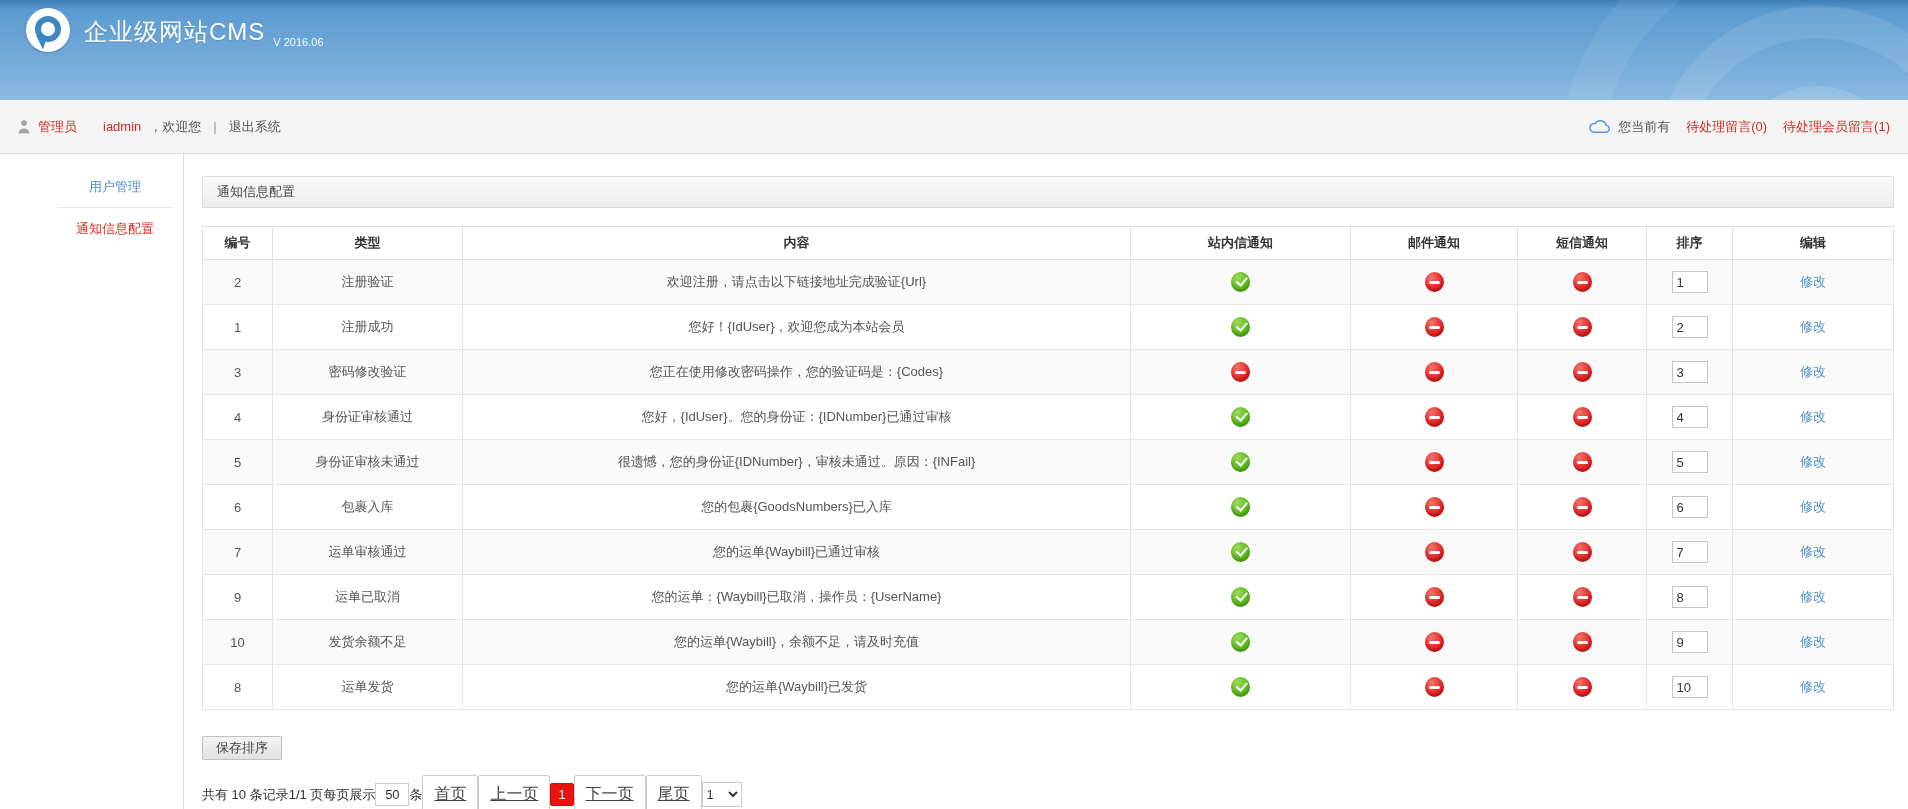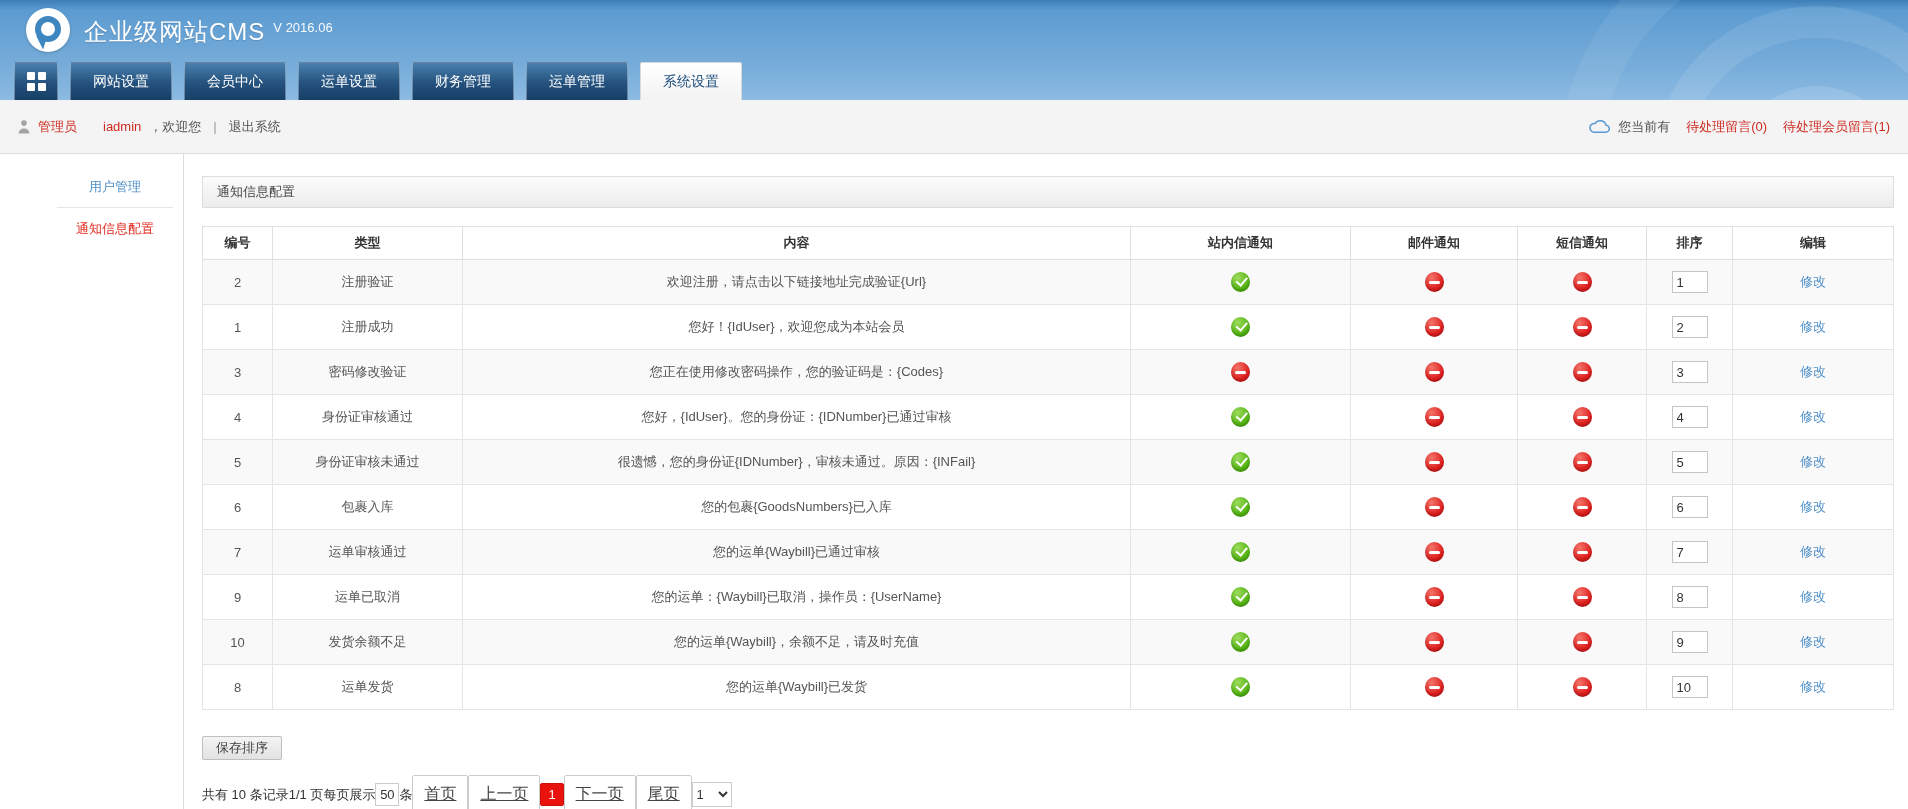--- a/index.html
+++ b/index.html
@@ -14,21 +14,21 @@
   .deco.c2 { width:330px; height:330px; left:1652px; top:6px; border:32px solid rgba(255,255,255,.10); }
   .deco.c3 { width:520px; height:520px; left:1557px; top:-90px; border:42px solid rgba(255,255,255,.07); }
   .brand { position:absolute; top:8px; left:26px; display:flex; align-items:flex-start; color:#fff; }
   .logo { position:relative; width:44px; height:44px; background:#fff; border-radius:50%;
     box-shadow:0 1px 3px rgba(0,0,0,.2); flex:0 0 auto; }
   .logo::before { content:""; position:absolute; left:9px; top:8px; width:14px; height:14px;
     border:6px solid #3e86c0; border-radius:50%; }
   .logo::after { content:""; position:absolute; left:8px; bottom:4px; width:0; height:0;
     border-top:11px solid #3e86c0; border-left:11px solid transparent; transform:rotate(18deg); }
   .brand-title { font-size:24px; letter-spacing:1px; margin:8px 0 0 14px; text-shadow:0 1px 1px rgba(0,0,0,.15); }
-  .brand-version { font-size:13px; margin:12px 0 0 8px; opacity:.95; }
+  .brand-version { font-size:11px; margin:28px 0 0 8px; opacity:.95; }
   .tabs { position:absolute; bottom:0; left:14px; display:flex; gap:12px; align-items:flex-end; }
   .tab { height:38px; min-width:102px; padding:0 10px; display:flex; align-items:center; justify-content:center;
     font-size:14px; color:#fff; cursor:pointer; border-radius:2px 2px 0 0;
     background:linear-gradient(180deg,#4a80ad 0%,#24517d 55%,#173f66 100%);
     border:1px solid rgba(255,255,255,.35); border-bottom:none; }
   .tab.grid-tab { min-width:44px; width:44px; padding:0; }
   .tab.active { background:linear-gradient(180deg,#ffffff,#f3f3f3); color:#1d4e7d; border-color:#d9d9d9; }
   .grid-icon { display:grid; grid-template-columns:8px 8px; gap:3px; }
   .grid-icon i { width:8px; height:8px; background:#fff; border-radius:1px; display:block; }
 
@@ -71,55 +71,39 @@
     background:#fff; border-radius:2px; }
 
   .sort-input { width:36px; height:22px; border:1px solid #c5c5c5; font-size:13px; padding:0 4px;
     color:#333; background:#fff; font-family:inherit; }
   .edit-link { color:#4e8fc8; cursor:pointer; }
 
   
   .save-btn { margin-top:26px; height:24px; padding:0 13px; font-size:13px; color:#444; cursor:pointer;
     background:linear-gradient(#f4f4f4,#e2e2e2); border:1px solid #bfbfbf; border-radius:2px; font-family:inherit; }
   .pagination { margin-top:15px; display:flex; align-items:center; font-size:13px; color:#333; }
-  .pg-input { width:24px; height:23px; border:1px solid #ccc; text-align:center; font-size:13px; color:#333; font-family:inherit; }
+  .pg-input { width:34px; height:23px; border:1px solid #ccc; text-align:center; font-size:13px; color:#333; font-family:inherit; }
   .pg-btn { height:39px; padding:0 11px; border:1px solid #ccc; background:#fff; font-size:16px; color:#444;
     cursor:pointer; border-radius:2px; display:inline-flex; align-items:center; font-family:inherit;text-decoration:underline; }
   .pg-current { height:23px; min-width:23px; padding:0 7px; background:#e8130c; border:1px solid #cf0f09;
     color:#fff; border-radius:2px; display:inline-flex; align-items:center; justify-content:center; cursor:pointer; }
   .pg-select { height:25px; min-width:40px; border:1px solid #ccc; background:#fff; font-size:13px; color:#333; font-family:inherit; }
 </style>
 </head>
 <body>
 
 <header class="topbar">
   <div class="deco c3"></div>
   <div class="deco c2"></div>
   <div class="deco c1"></div>
   <div class="brand">
     <span class="logo"></span>
     <span class="brand-title">企业级网站CMS</span>
     <span class="brand-version">V 2016.06</span>
   </div>
-  <nav class="tabs">
-    <div class="tab grid-tab">
-      <span class="grid-icon">
-          <i></i>
-          <i></i>
-          <i></i>
-          <i></i>
-        </span>
-    </div>
-  <div class="tab">网站设置</div>
-      <div class="tab">会员中心</div>
-      <div class="tab">运单设置</div>
-      <div class="tab">财务管理</div>
-      <div class="tab">运单管理</div>
-      <div class="tab active">系统设置</div>
-    </nav>
 </header>
 
 <div class="userbar">
   <div class="ub-left">
     <svg width="12" height="14" viewBox="0 0 12 14">
       <circle cx="6" cy="3.1" r="2.8" fill="#a3a3a3"></circle>
       <path d="M0.6 13.6c0-3 2.4-5 5.4-5s5.4 2 5.4 5z" fill="#a3a3a3"></path>
     </svg>
     <span class="red-text">管理员</span>
     <span class="username">iadmin</span>

